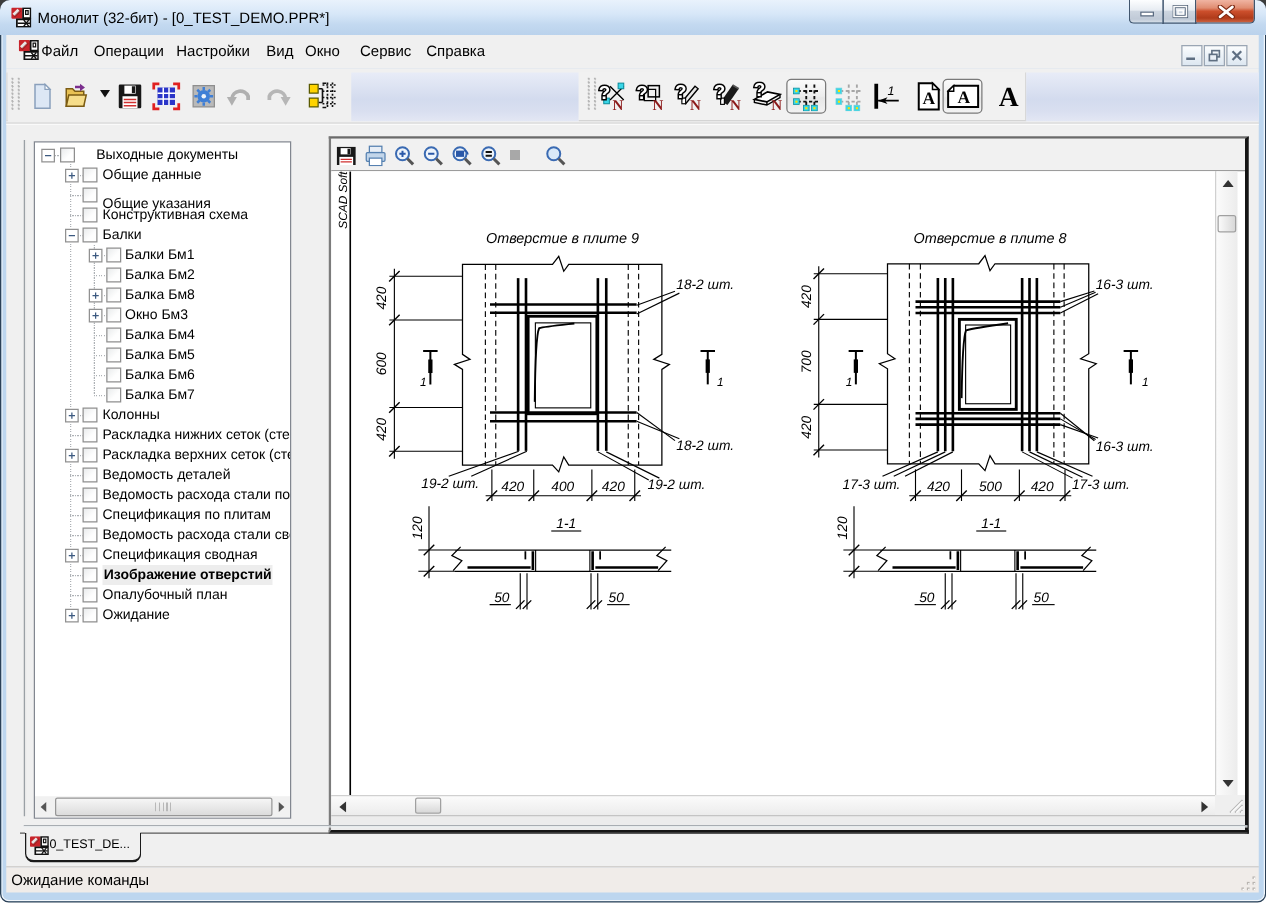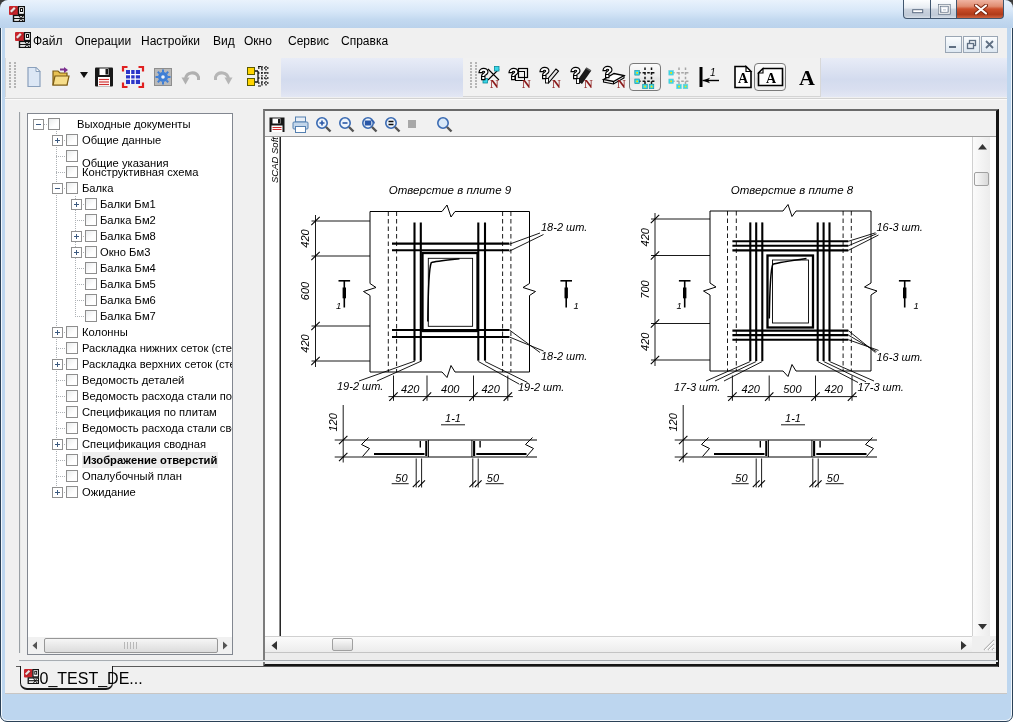--- a/index.html
+++ b/index.html
@@ -37,20 +37,21 @@
       <rect x="0" y="0" width="9" height="9" rx="1" fill="#c8242b"></rect>
       <path d="M1,5 L5,1 L7,3 L3,7 Z" fill="#e8e6e6"></path>
       <path d="M2,7 L7,2 L8,3 L3,8 Z" fill="#8c1418" opacity=".7"></path>
       <rect x="9.5" y="0.5" width="6" height="8" fill="#fff" stroke="#111" stroke-width="1.4"></rect>
       <rect x="11" y="2" width="3" height="4" fill="#111"></rect>
       <rect x="12" y="3" width="1" height="2" fill="#fff"></rect>
       <rect x="4.5" y="9.5" width="11" height="6" fill="#fff" stroke="#111" stroke-width="1.4"></rect>
       <line x1="5" y1="12.5" x2="15" y2="12.5" stroke="#111" stroke-width="1.2"></line>
       <path d="M10,10 L14,15 M14,10 L10,15" stroke="#111" stroke-width="1"></path>
     </svg>
+<div id="title">Монолит (32-бит) - [0_TEST_DEMO.PPR*]</div>
 <div class="capb min">
       <svg class="abs" style="left:8px;top:9px" width="12" height="5">
         <rect x="0.7" y="0.7" width="10" height="3" fill="#fff" stroke="#5a6a80" stroke-width="1"></rect>
       </svg>
     </div>
 <div class="capb max">
       <svg class="abs" style="left:7px;top:4px" width="13" height="11">
         <rect x="1.2" y="1.2" width="10" height="8" fill="none" stroke="#47586e" stroke-width="2.6"></rect>
         <rect x="1.2" y="1.2" width="10" height="8" fill="none" stroke="#fdfdfd" stroke-width="1.3"></rect>
         <rect x="4.4" y="4.4" width="4.2" height="2.8" fill="none" stroke="#fdfdfd" stroke-width="1.2"></rect>
@@ -291,21 +292,21 @@
 <div class="tl" style="left:54px;top:18px">Общие данные</div>
 <div class="hd" style="left:28px;top:42px;width:10px"></div>
 <div class="cb" style="left:38px;top:36px"></div>
 <div class="tl" style="left:54px;top:41px">Общие указания</div>
 <div class="hd" style="left:28px;top:58px;width:10px"></div>
 <div class="cb" style="left:38px;top:52px"></div>
 <div class="tl" style="left:54px;top:50px">Конструктивная схема</div>
 <div class="hd" style="left:28px;top:74px;width:10px"></div>
 <div class="exp" style="left:24px;top:69px"></div>
 <div class="cb" style="left:38px;top:68px"></div>
-<div class="tl" style="left:54px;top:66px">Балка</div>
+<div class="tl" style="left:54px;top:66px">Балки</div>
 <div class="hd" style="left:47px;top:90px;width:10px"></div>
 <div class="exp pl" style="left:43px;top:85px"></div>
 <div class="cb" style="left:57px;top:84px"></div>
 <div class="tl" style="left:72px;top:82px">Балки Бм1</div>
 <div class="hd" style="left:47px;top:106px;width:10px"></div>
 <div class="cb" style="left:57px;top:100px"></div>
 <div class="tl" style="left:72px;top:98px">Балка Бм2</div>
 <div class="hd" style="left:47px;top:122px;width:10px"></div>
 <div class="exp pl" style="left:43px;top:117px"></div>
 <div class="cb" style="left:57px;top:116px"></div>
@@ -653,17 +654,38 @@
         <rect x="0" y="0" width="9" height="9" rx="1" fill="#c8242b"></rect>
         <path d="M1,5 L5,1 L7,3 L3,7 Z" fill="#e8e6e6"></path>
         <path d="M2,7 L7,2 L8,3 L3,8 Z" fill="#8c1418" opacity=".7"></path>
         <rect x="9.5" y="0.5" width="6" height="8" fill="#fff" stroke="#111" stroke-width="1.4"></rect>
         <rect x="11" y="2" width="3" height="4" fill="#111"></rect>
         <rect x="12" y="3" width="1" height="2" fill="#fff"></rect>
         <rect x="4.5" y="9.5" width="11" height="6" fill="#fff" stroke="#111" stroke-width="1.4"></rect>
         <line x1="5" y1="12.5" x2="15" y2="12.5" stroke="#111" stroke-width="1.2"></line>
         <path d="M10,10 L14,15 M14,10 L10,15" stroke="#111" stroke-width="1"></path>
       </svg>
-<div class="abs" style="left:19px;top:4px;font-size:16px;color:#000;white-space:nowrap">0_TEST_DE...</div>
+<div class="abs" style="left:19px;top:4px;font-size:10px;color:#000;white-space:nowrap">0_TEST_DE...</div>
 </div>
 
 <div class="abs" style="left:5px;top:693px;width:1002px;height:1px;background:#c9c6c3"></div>
+<div class="abs" style="left:5px;top:694px;width:1002px;height:20px;background:#f0ece9">
+<div class="abs" style="left:4px;top:3px;font-size:12px;color:#000">Ожидание команды</div>
+<svg class="abs" style="left:988px;top:7px" width="13" height="13">
+        <g fill="#b8b4b0">
+          <rect x="9" y="9" width="2.2" height="2.2"></rect>
+          <rect x="9" y="4.5" width="2.2" height="2.2"></rect>
+          <rect x="9" y="0" width="2.2" height="2.2"></rect>
+          <rect x="4.5" y="9" width="2.2" height="2.2"></rect>
+          <rect x="4.5" y="4.5" width="2.2" height="2.2"></rect>
+          <rect x="0" y="9" width="2.2" height="2.2"></rect>
+        </g>
+        <g fill="#fdfdfd">
+          <rect x="10" y="10" width="1.2" height="1.2"></rect>
+          <rect x="10" y="5.5" width="1.2" height="1.2"></rect>
+          <rect x="10" y="1" width="1.2" height="1.2"></rect>
+          <rect x="5.5" y="10" width="1.2" height="1.2"></rect>
+          <rect x="5.5" y="5.5" width="1.2" height="1.2"></rect>
+          <rect x="1" y="10" width="1.2" height="1.2"></rect>
+        </g>
+      </svg>
+</div>
 </div>
 
 </body></html>

